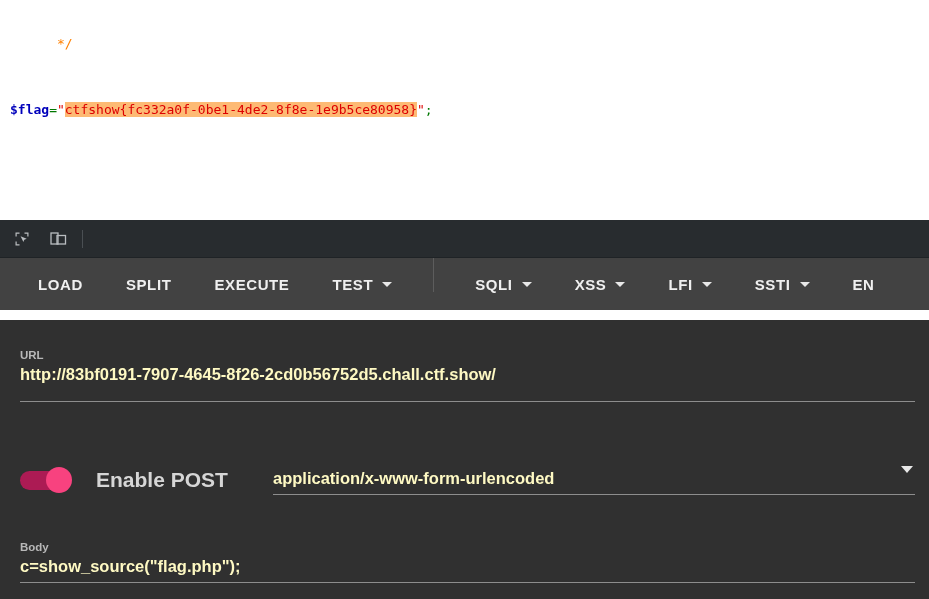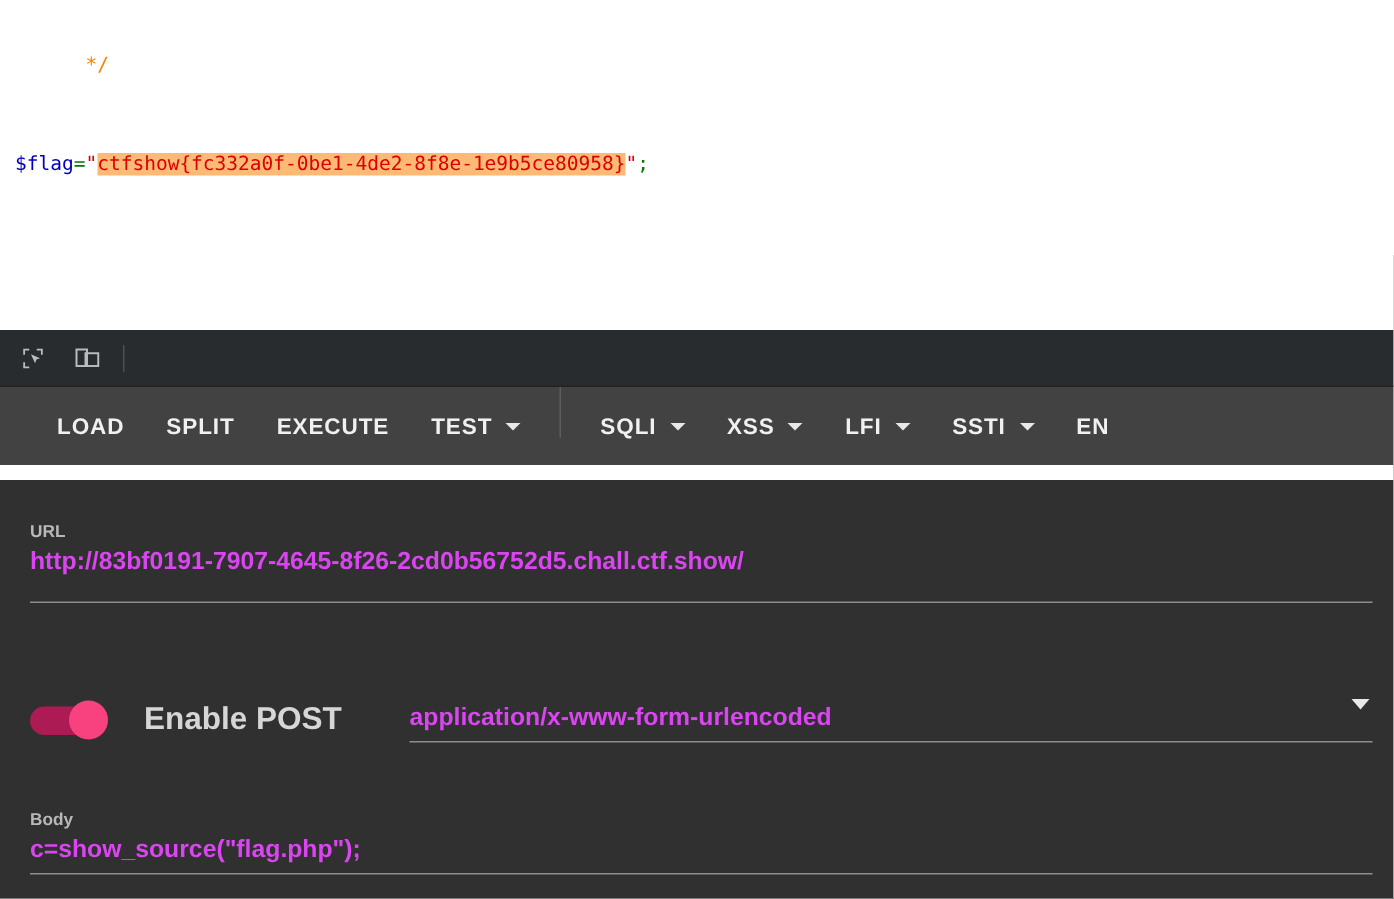--- a/index.html
+++ b/index.html
@@ -18,21 +18,21 @@
     background: #ffffff;
     padding: 18px 0 0 10px;
   }
   .code-line {
     font-family: "DejaVu Sans Mono", "Liberation Mono", monospace;
     font-size: 13px;
     line-height: 17px;
     white-space: pre;
   }
   .c-comment { color: #ff8000; }
-  .c-var     { color: #0000bb; }
+  .c-var     { color: #0000bb; font-weight: bold; }
   .c-op      { color: #007700; }
   .c-str     { color: #dd0000; }
   .flag-sel  { background: #fdba74; color: #dd0000; }
   .spacer-line { height: 32px; }
 
   
   .devtools-bar {
     position: absolute; left: 0; top: 220px;
     width: 929px; height: 38px;
     background: #282c2f;
@@ -59,20 +59,21 @@
     white-space: nowrap;
   }
 
   
   .app-toolbar {
     position: absolute; left: 0; top: 258px;
     width: 929px; height: 52px;
     background: #424242;
     display: flex; align-items: flex-start;
     overflow: hidden;
+    gap: 15px;
   }
   .tb-btn {
     color: #f0f0f0;
     font-size: 15px;
     font-weight: bold;
     letter-spacing: 0.6px;
     padding: 0 14px;
     display: flex; align-items: center; gap: 9px;
     height: 52px;
     white-space: nowrap;
@@ -98,21 +99,21 @@
     width: 929px; height: 347px;
     background: #303030;
     font-weight: bold;
   }
   .field-label {
     color: #b8b8b8;
     font-size: 11.5px;
     line-height: 14px;
   }
   .field-value {
-    color: #d946ef;
+    color: #fef9c3;
     font-size: 16.5px;
     line-height: 24px;
     white-space: nowrap;
   }
   .underline {
     height: 1px;
     background: #8d8d8d;
   }
 
   .url-block { position: absolute; left: 20px; top: 28px; width: 895px; }

